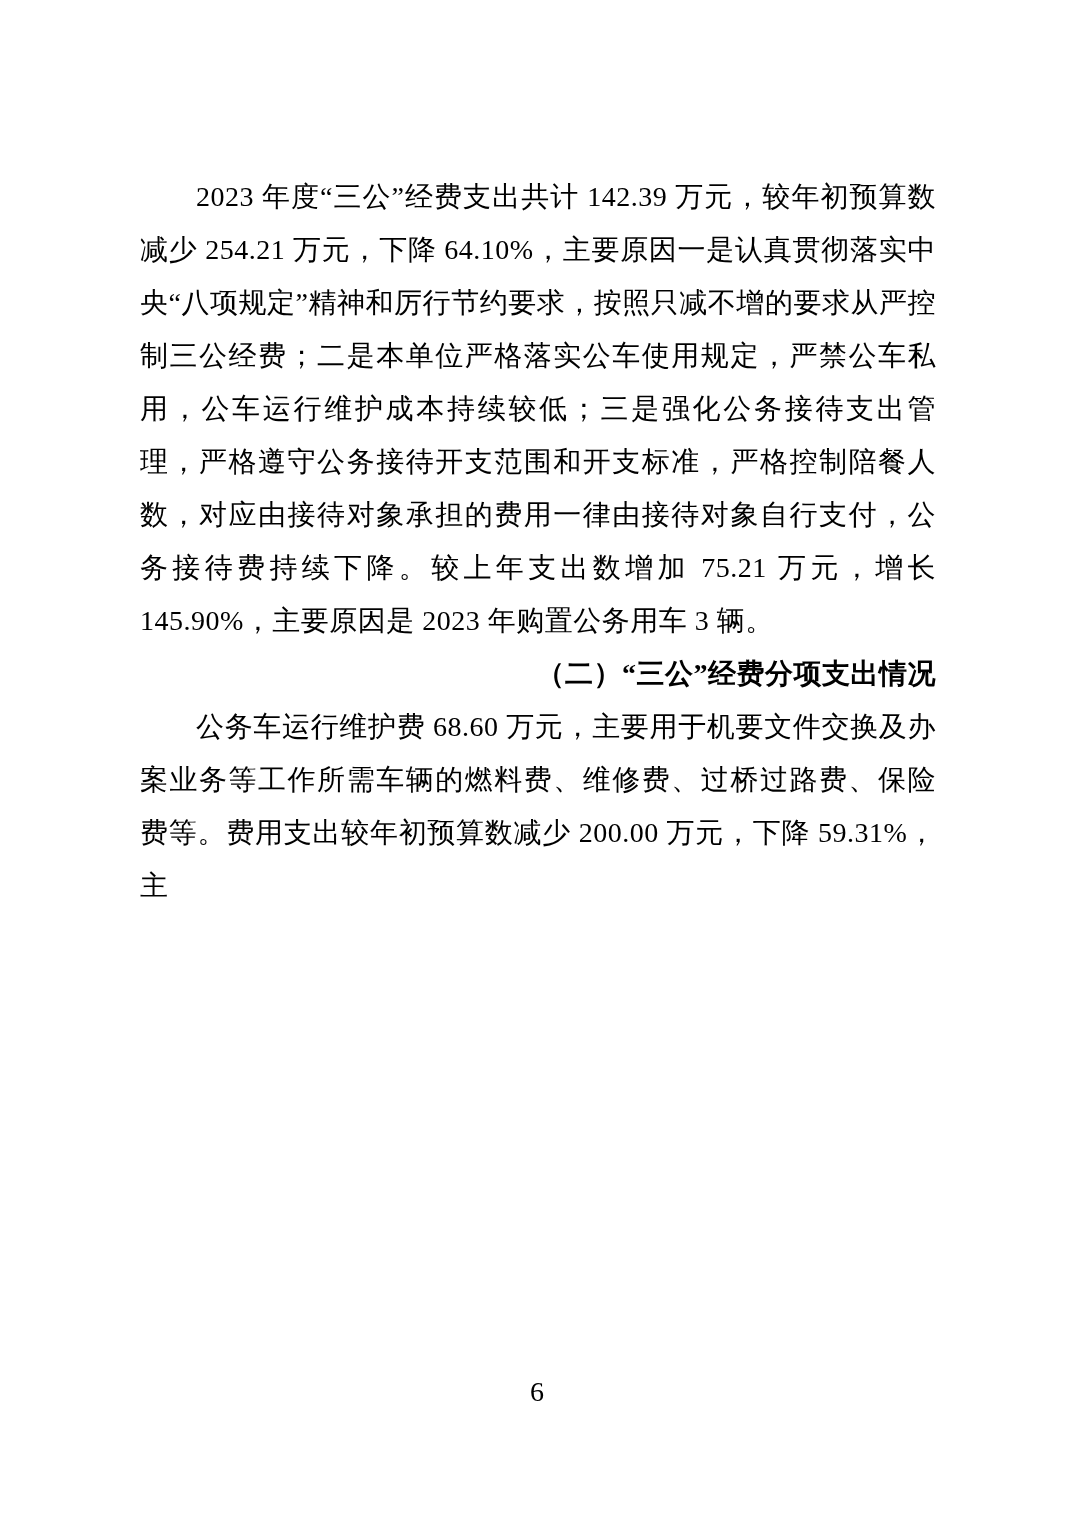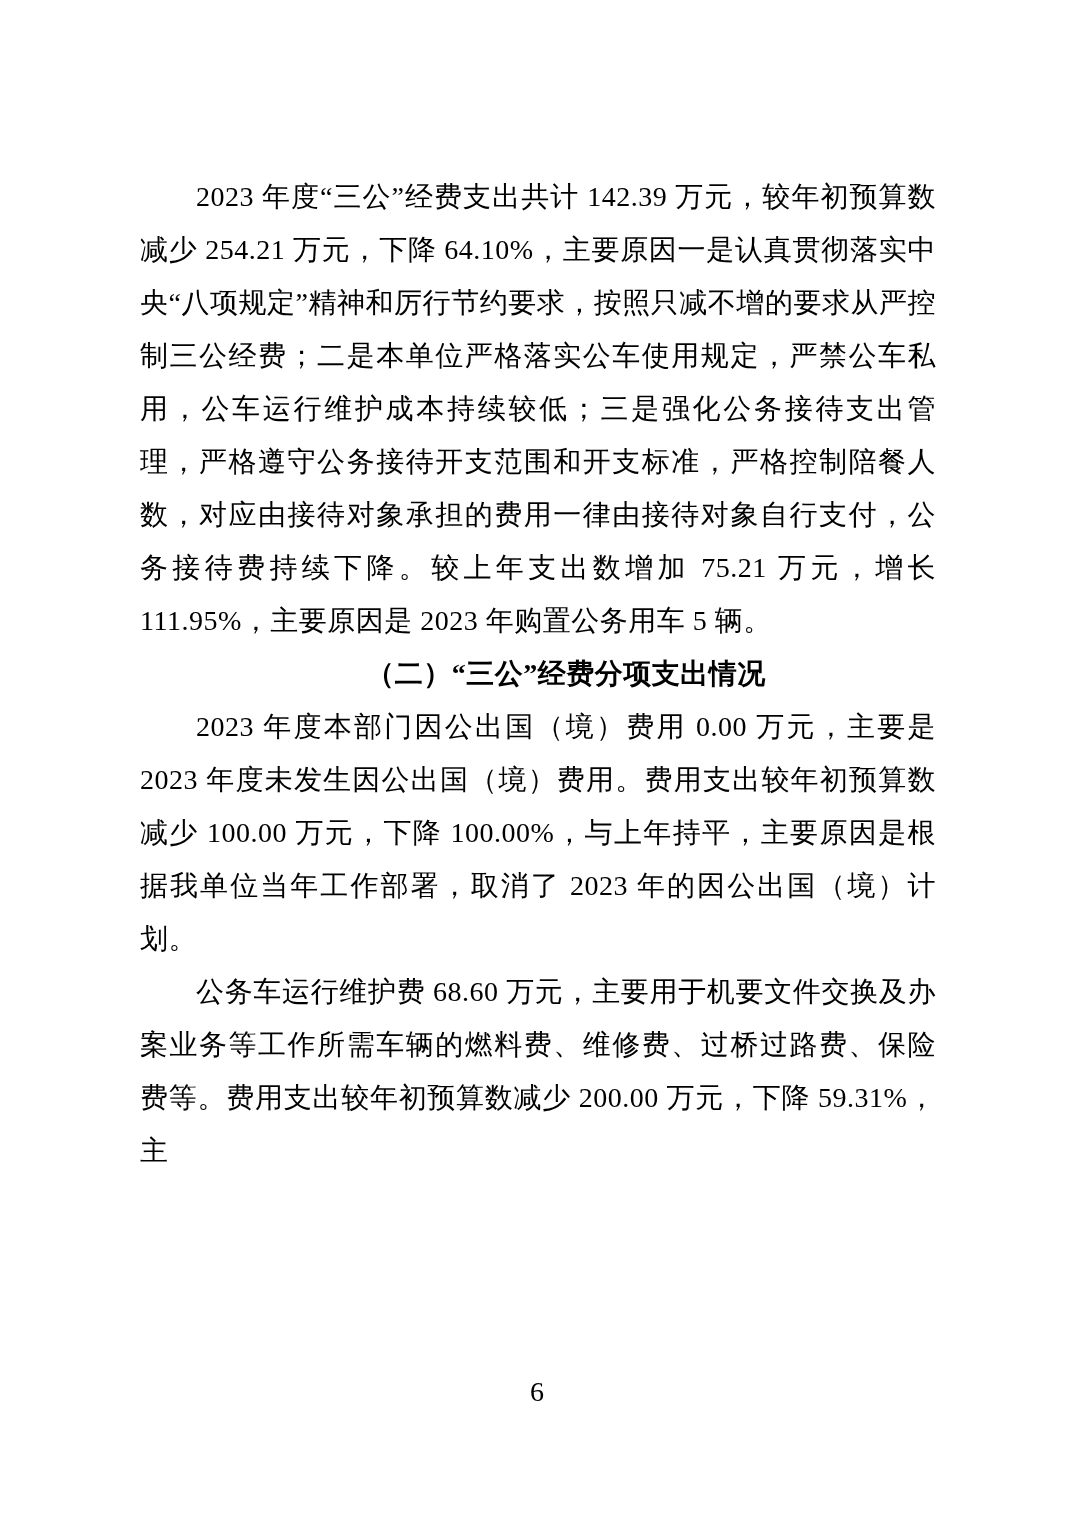--- a/index.html
+++ b/index.html
@@ -26,37 +26,36 @@
     margin: 0;
     font-size: 28px;
     line-height: 53px;
     text-align: justify;
     text-indent: 2em;
     letter-spacing: 0.5px;
     color: #000000;
   }
   .content p.section-heading {
     font-weight: bold;
-    text-align: center;
+    text-align: right;
   }
   .page-footer {
     position: absolute;
     left: 0;
     top: 1372px;
     width: 100%;
     text-align: center;
     font-size: 28px;
     line-height: 40px;
     color: #000000;
   }
 </style>
 </head>
 <body>
 
 <div class="page">
   <div class="content">
-    <p>2023 年度“三公”经费支出共计 142.39 万元，较年初预算数减少 254.21 万元，下降 64.10%，主要原因一是认真贯彻落实中央“八项规定”精神和厉行节约要求，按照只减不增的要求从严控制三公经费；二是本单位严格落实公车使用规定，严禁公车私用，公车运行维护成本持续较低；三是强化公务接待支出管理，严格遵守公务接待开支范围和开支标准，严格控制陪餐人数，对应由接待对象承担的费用一律由接待对象自行支付，公务接待费持续下降。较上年支出数增加 75.21 万元，增长 111.95%，主要原因是 2023 年购置公务用车 5 辆。</p>
+    <p>2023 年度“三公”经费支出共计 142.39 万元，较年初预算数减少 254.21 万元，下降 64.10%，主要原因一是认真贯彻落实中央“八项规定”精神和厉行节约要求，按照只减不增的要求从严控制三公经费；二是本单位严格落实公车使用规定，严禁公车私用，公车运行维护成本持续较低；三是强化公务接待支出管理，严格遵守公务接待开支范围和开支标准，严格控制陪餐人数，对应由接待对象承担的费用一律由接待对象自行支付，公务接待费持续下降。较上年支出数增加 75.21 万元，增长 145.90%，主要原因是 2023 年购置公务用车 3 辆。</p>
     <p class="section-heading">（二）“三公”经费分项支出情况</p>
-    <p>2023 年度本部门因公出国（境）费用 0.00 万元，主要是 2023 年度未发生因公出国（境）费用。费用支出较年初预算数减少 100.00 万元，下降 100.00%，与上年持平，主要原因是根据我单位当年工作部署，取消了 2023 年的因公出国（境）计划。</p>
     <p>公务车运行维护费 68.60 万元，主要用于机要文件交换及办案业务等工作所需车辆的燃料费、维修费、过桥过路费、保险费等。费用支出较年初预算数减少 200.00 万元，下降 59.31%，主</p>
   </div>
   <div class="page-footer">6</div>
 </div>
 
 </body></html>

